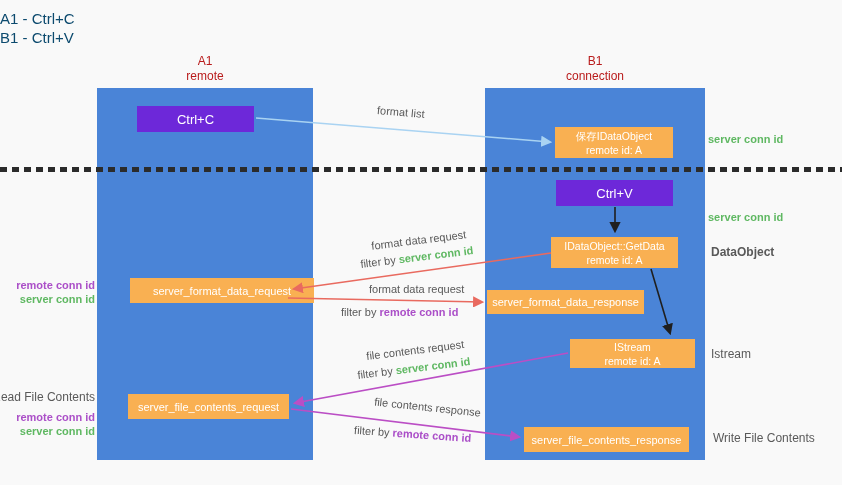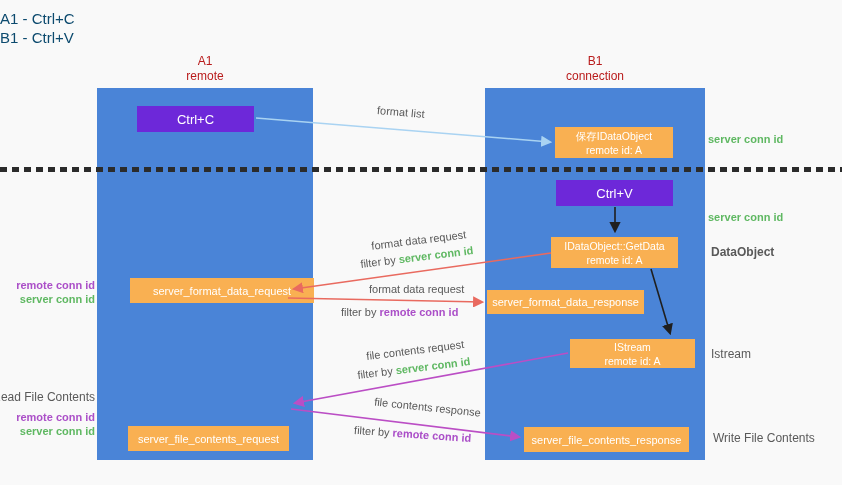--- a/index.html
+++ b/index.html
@@ -54,21 +54,21 @@
   .node.orange{background:#f9b052;font-size:11px;}
   .node .l{line-height:14px;font-size:10.5px;}
 
   #ctrl-c{left:137px;top:106px;width:117px;height:26px;}
   #ctrl-v{left:556px;top:180px;width:117px;height:26px;}
   #save-idataobject{left:555px;top:127px;width:118px;height:31px;}
   #getdata{left:551px;top:237px;width:127px;height:31px;}
   #istream{left:570px;top:339px;width:125px;height:29px;}
   #format-request{left:130px;top:278px;width:184px;height:25px;}
   #format-response{left:487px;top:290px;width:157px;height:24px;}
-  #file-request{left:128px;top:394px;width:161px;height:25px;margin-top:32px;}
+  #file-request{left:128px;top:394px;width:161px;height:25px;}
   #file-response{left:524px;top:427px;width:165px;height:25px;}
 
   svg.arrows{
     left:0;top:0;z-index:4;pointer-events:none;
   }
 
   .edge-label{
     z-index:5;font-size:11px;color:#595959;white-space:nowrap;
   }
   .rot-neg{transform:rotate(-7deg);}

